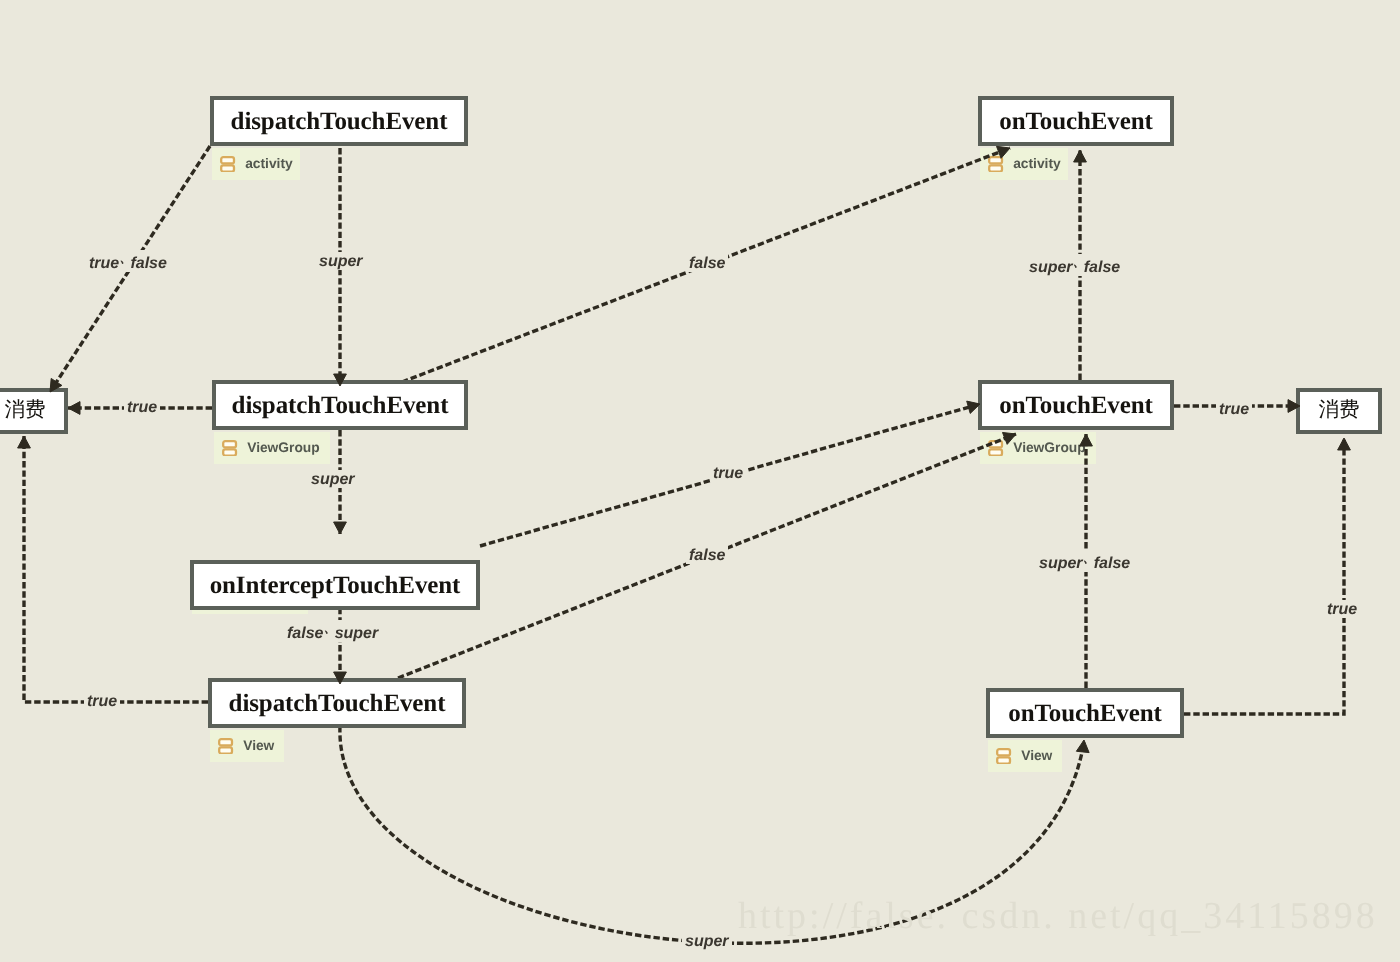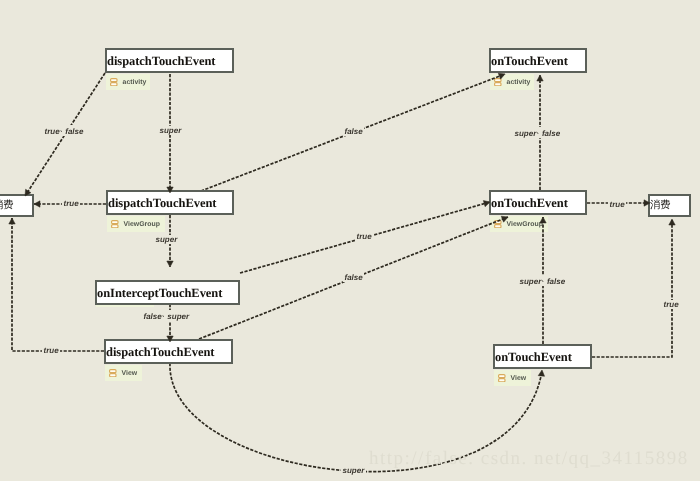--- a/index.html
+++ b/index.html
@@ -7,21 +7,21 @@
   *{-webkit-font-smoothing:antialiased;text-rendering:geometricPrecision;}
   body{width:700px;height:481px;overflow:hidden;background:#eae8dc;
        font-family:"Liberation Sans",sans-serif;}
   #stage{position:relative;width:700px;height:481px;background:#eae8dc;}
   svg.layer{position:absolute;left:0;top:0;width:700px;height:481px;overflow:visible;}
   #wires{z-index:1}
   #heads{z-index:4}
   .node{position:absolute;background:#ffffff;border:2px solid #5b6059;
         box-sizing:border-box;z-index:3;}
   .node .nlabel{position:absolute;left:0;right:0;top:50%;transform:translateY(-50%);
-        text-align:left;font-family:"Liberation Serif",serif;font-weight:bold;
+        text-align:center;font-family:"Liberation Serif",serif;font-weight:bold;
         color:#15130f;white-space:nowrap;}
   .node.en .nlabel{font-size:12.5px;letter-spacing:-0.05px;}
   .node.cn .nlabel{font-family:"DejaVu Sans",sans-serif;font-weight:normal;font-size:10.3px;}
   .tag{position:absolute;background:#eef3d9;box-sizing:border-box;z-index:0;
        display:flex;align-items:center;}
   .tag .ticon{flex:0 0 auto;margin-left:4px;margin-right:5px;display:block;line-height:0}
   .tag .tlabel{font-family:"Liberation Sans",sans-serif;font-size:6.9px;color:#53584f;
        font-weight:bold;white-space:nowrap;}
   .cjkc{display:inline-block;width:5.6px;overflow:hidden;white-space:nowrap;
        vertical-align:baseline;font-size:7px;}

